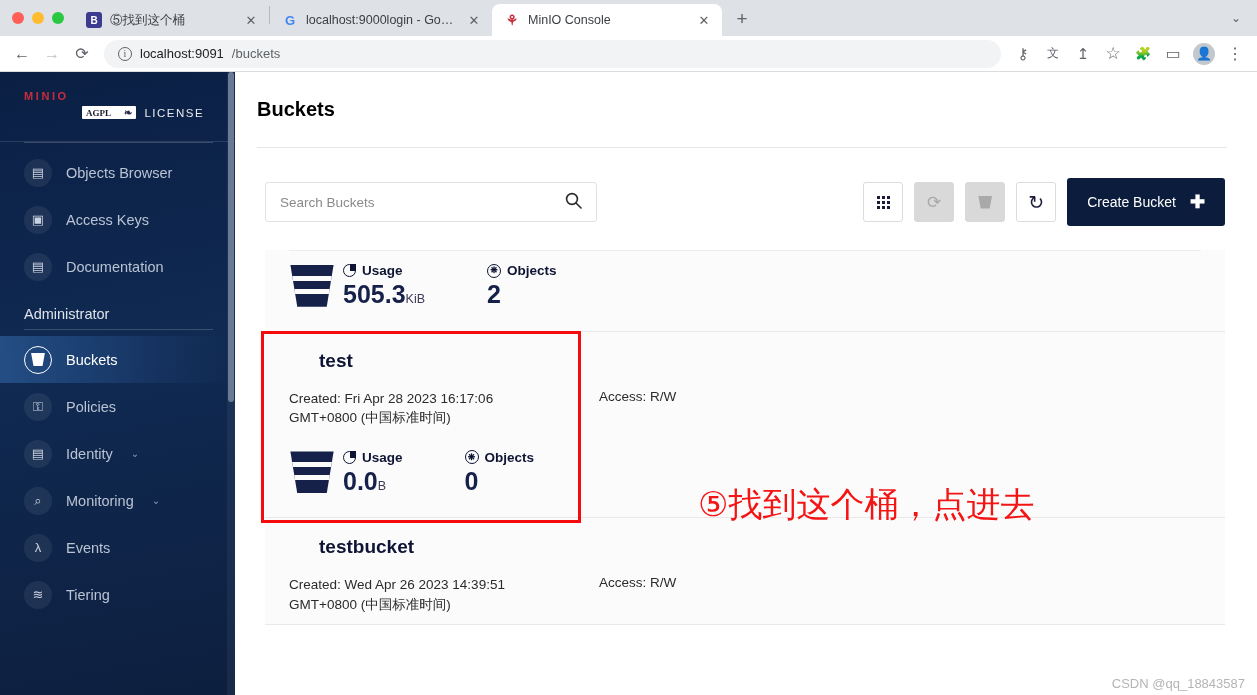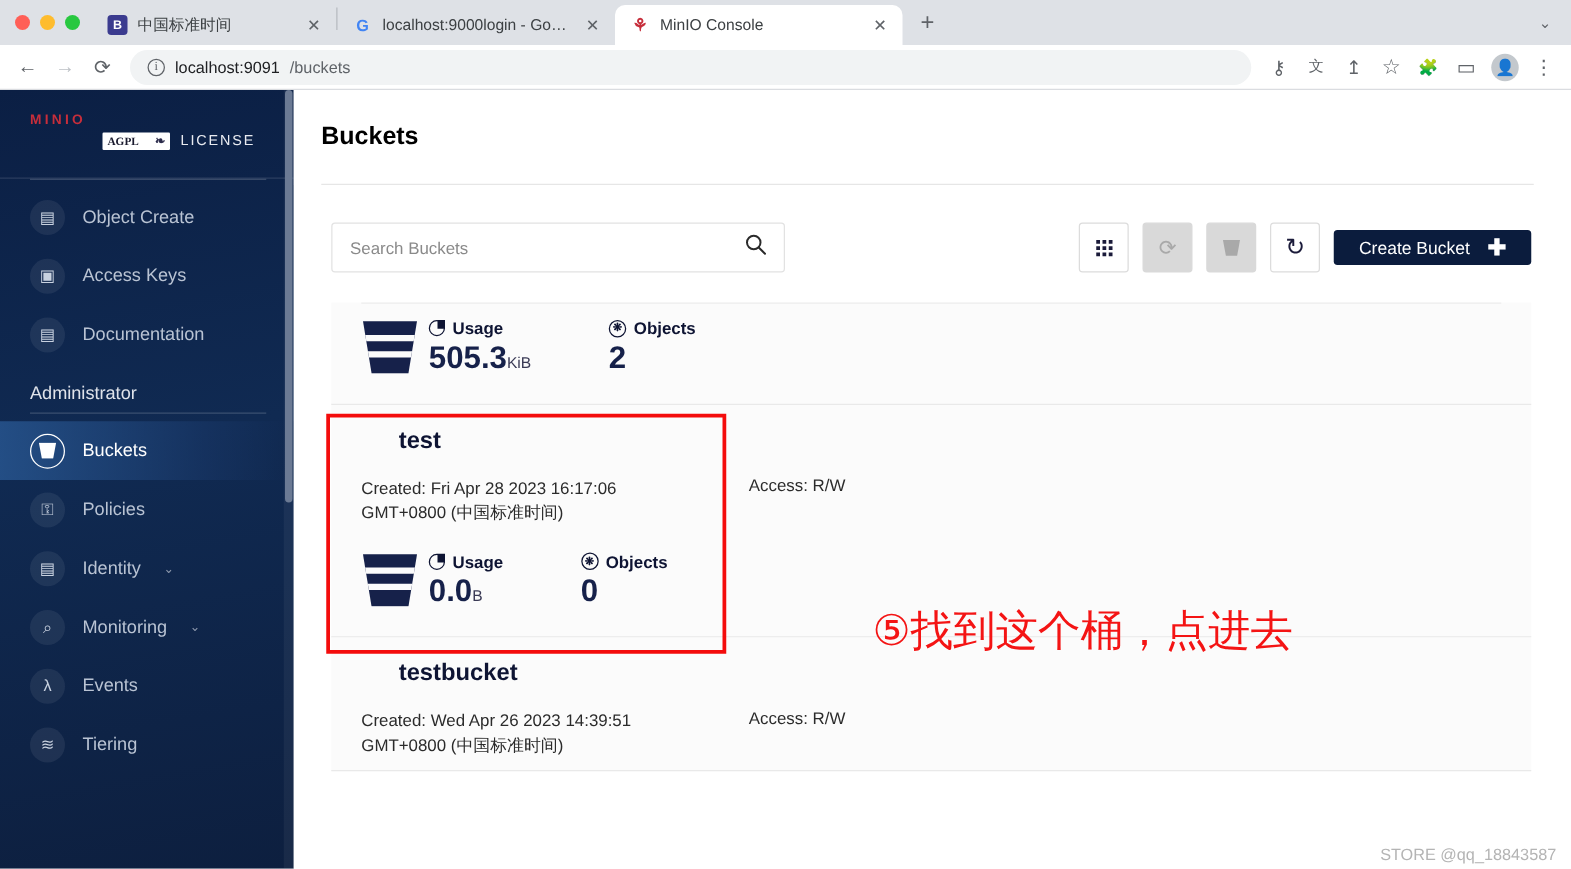--- a/index.html
+++ b/index.html
@@ -206,21 +206,21 @@
     padding: 26px 30px 0 22px;
     background: #fff;
   }
   .page-title { font-size: 20px; font-weight: bold; color: #000; }
   .head-rule { height: 1px; background: #e6e6e6; margin-top: 26px; }
 
   .content { padding: 30px 32px 0 30px; flex: 1 1 auto; overflow: hidden; }
 
   .toolbar { display: flex; align-items: center; gap: 14px; }
   .search-box {
-    width: 363px; height: 40px;
+    width: 332px; height: 40px;
     border: 1px solid #e2e2e2; border-radius: 3px;
     background: #fff;
     display: flex; align-items: center;
     padding: 0 14px;
   }
   .search-box input {
     flex: 1 1 auto; border: none; outline: none;
     font-size: 13.5px; color: #5b5b5b;
     font-family: "Liberation Sans", sans-serif;
     background: transparent;
@@ -236,21 +236,21 @@
     display: flex; align-items: center; justify-content: center;
     cursor: pointer; color: #1b1b3a;
   }
   .icon-btn.disabled { background: #d9d9d9; border-color: #d9d9d9; color: #a9a9a9; cursor: default; }
   .grid-dots {
     display: grid; grid-template-columns: repeat(3, 3px);
     grid-template-rows: repeat(3, 3px); gap: 2px;
   }
   .grid-dots i { background: currentColor; display: block; width: 3px; height: 3px; }
   .create-btn {
-    height: 28px; padding: 0 20px;
+    height: 48px; padding: 0 20px;
     background: #0b1c3d; color: #fff;
     border: none; border-radius: 3px;
     font-size: 14px; font-family: "Liberation Sans", sans-serif;
     display: flex; align-items: center; gap: 14px;
     cursor: pointer;
   }
   .plus-glyph { font-size: 18px; font-weight: bold; line-height: 1; }
 
   
   .cards { margin-top: 24px; }
@@ -336,21 +336,21 @@
 
 <div class="browser-tabbar">
   <div class="traffic-lights">
     <span class="tl red"></span>
     <span class="tl yellow"></span>
     <span class="tl green"></span>
   </div>
 
   <div class="tab inactive" style="width:195px;">
     <span class="tab-fav fav-blue">B</span>
-    <span class="tab-title">中国标准时间</span>
+    <span class="tab-title">⑤找到这个桶</span>
     <span class="tab-close">✕</span>
   </div>
   <div class="tab-sep"></div>
   <div class="tab inactive" style="width:222px;">
     <span class="tab-fav fav-g">G</span>
     <span class="tab-title">localhost:9000login - Google</span>
     <span class="tab-close">✕</span>
   </div>
   <div class="tab active" style="width:230px;">
     <span class="tab-fav fav-minio">⚘</span>
@@ -400,21 +400,21 @@
         <span class="license-text">LICENSE</span>
       </div>
     </div>
 
     <div class="side-divider" style="margin-top:22px;"></div>
 
     <div class="sec-rule"></div>
 
     <div class="nav-item">
       <span class="nav-icon">▤</span>
-      <span class="nav-label">Object Create</span>
+      <span class="nav-label">Objects Browser</span>
     </div>
     <div class="nav-item">
       <span class="nav-icon">▣</span>
       <span class="nav-label">Access Keys</span>
     </div>
     <div class="nav-item">
       <span class="nav-icon">▤</span>
       <span class="nav-label">Documentation</span>
     </div>
 
@@ -577,15 +577,15 @@
             </div>
           </div>
         </div>
 
       </div>
     </div>
 
     <div class="red-box" style="left:26px; top:259px; width:320px; height:192px;"></div>
     <div class="red-note" style="left:463px; top:410px;">⑤找到这个桶，点进去</div>
 
-    <div class="watermark">STORE @qq_18843587</div>
+    <div class="watermark">CSDN @qq_18843587</div>
   </div>
 </div>
 
 </body></html>

